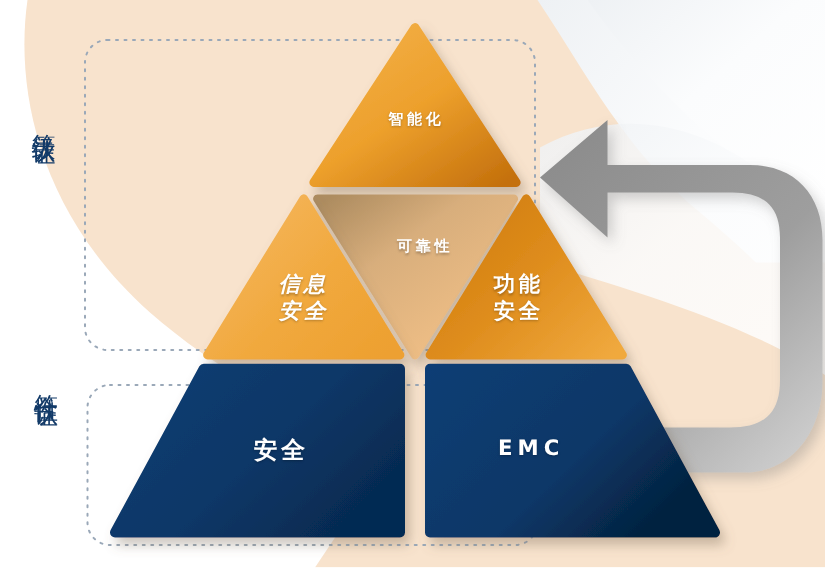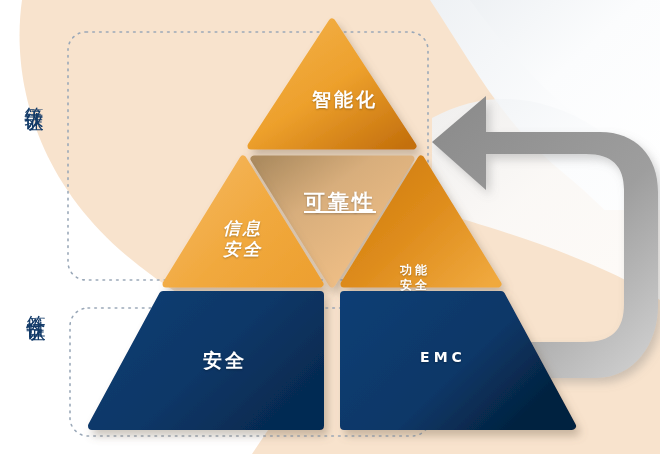--- a/index.html
+++ b/index.html
@@ -50,26 +50,26 @@
     position: absolute;
     color: #ffffff;
     font-weight: bold;
     text-align: center;
     line-height: 1.22;
     letter-spacing: 3px;
     text-shadow: 0 1px 2px rgba(0,0,0,0.28);
     font-family: "DejaVu Sans", "Liberation Sans", sans-serif;
     white-space: pre-line;
   }
-  #txt-intelligent { left: 290px; top: 88px; width: 110px; font-size: 19px; }
-  #txt-reliability { left: 290px; top: 190px; width: 100px; font-size: 21px; text-decoration: underline; }
+  #txt-intelligent { left: 278px; top: 88px; width: 110px; font-size: 12px; }
+  #txt-reliability { left: 290px; top: 190px; width: 100px; font-size: 12px; }
   #txt-infosec    { left: 200px; top: 218px; width: 86px;  font-size: 17px; font-style: italic; }
-  #txt-funcsafe   { left: 372px; top: 218px; width: 86px;  font-size: 12px; margin-top: 45px; }
+  #txt-funcsafe   { left: 372px; top: 218px; width: 86px;  font-size: 17px; }
   #txt-safety     { left: 170px; top: 349px; width: 110px; font-size: 19px; }
-  #txt-emc        { left: 388px; top: 349px; width: 110px; font-size: 14px; letter-spacing: 4px; }
+  #txt-emc        { left: 370px; top: 349px; width: 110px; font-size: 17px; letter-spacing: 4px; }
 </style>
 </head>
 <body>
 
 <div id="canvas">
 
   <svg id="bg-svg" viewBox="0 0 660 454">
     <defs>
       <linearGradient id="gWhiteShine" x1="0" y1="0" x2="1" y2="1">
         <stop offset="0" stop-color="#eef1f4"></stop>

